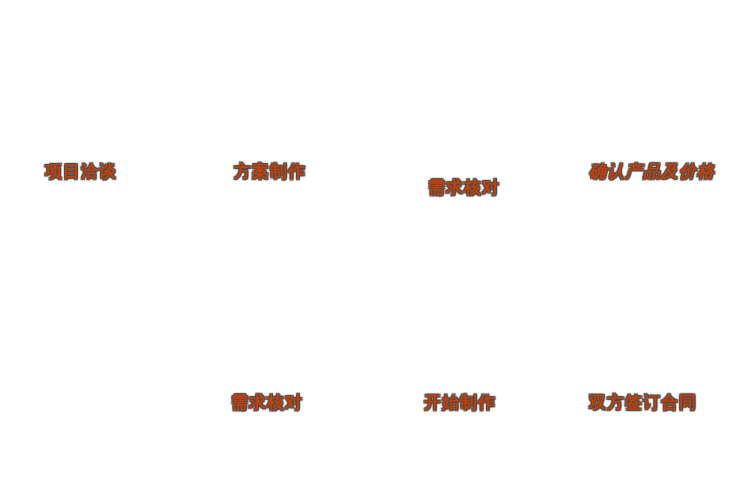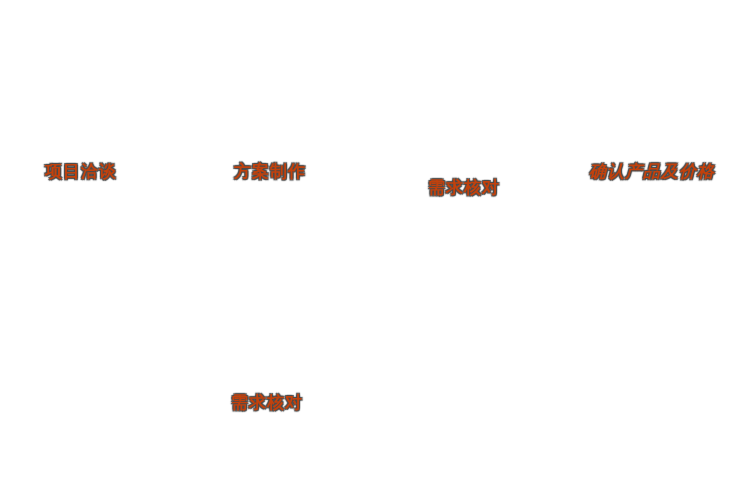--- a/index.html
+++ b/index.html
@@ -49,15 +49,17 @@
   <div class="step s1">项目洽谈</div>
 
   <div class="step s2">方案制作</div>
 
   <div class="step s3">需求核对</div>
 
   <div class="step s4">确认产品及价格</div>
 
   <div class="step s5">需求核对</div>
 
+  <div class="step s6">开始制作</div>
 
+  <div class="step s7">双方签订合同</div>
 
 </div>
 
 </body></html>

